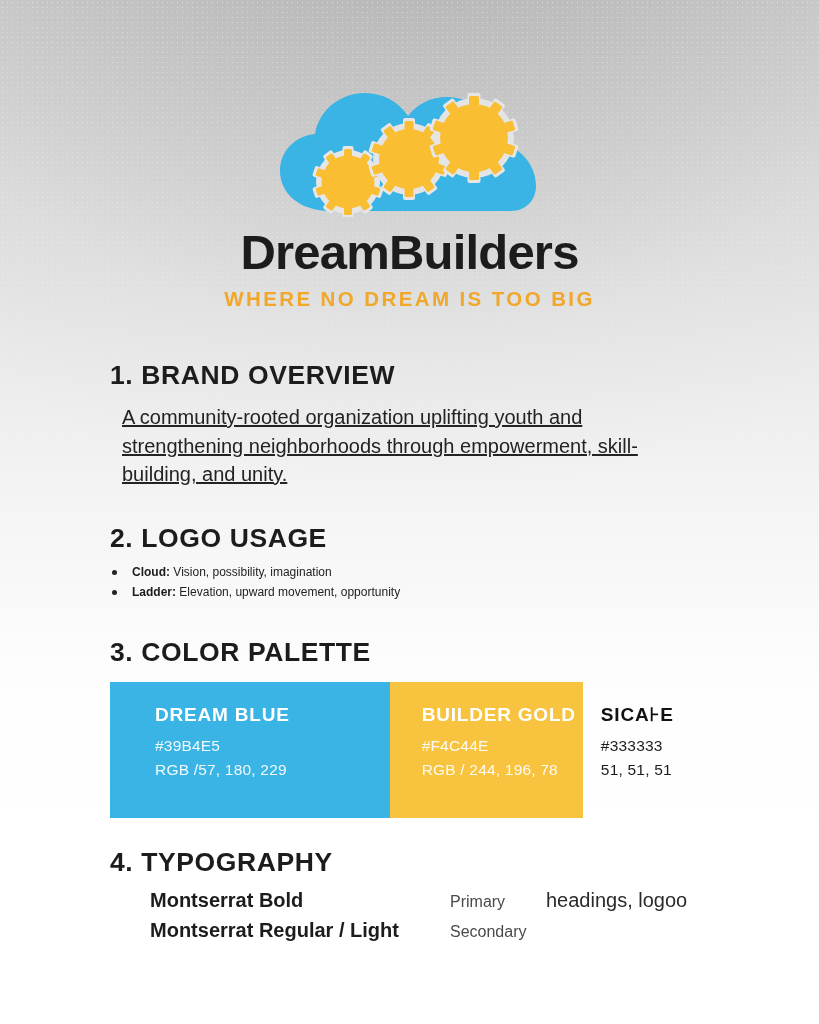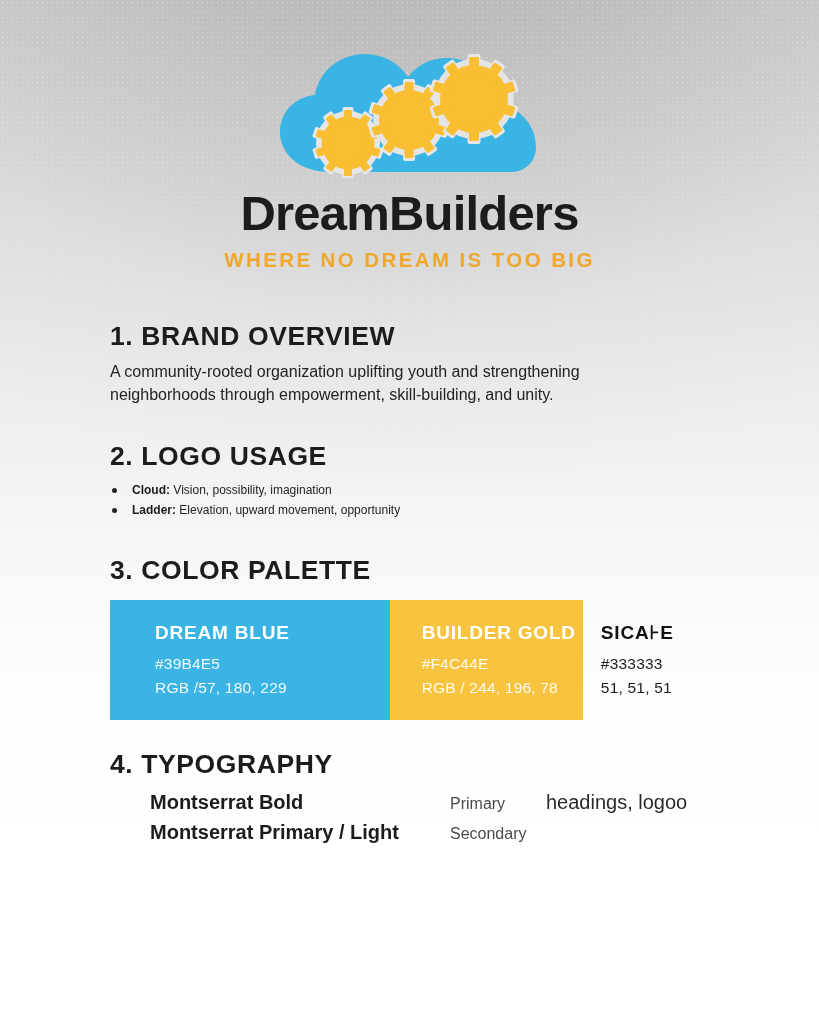--- a/index.html
+++ b/index.html
@@ -43,21 +43,21 @@
     opacity: 0.9;
   }
 
   #content {
     position: relative;
     z-index: 2;
   }
 
   
   .logo-block {
-    padding-top: 46px;
+    padding-top: 85px;
     text-align: center;
   }
   .logo-mark {
     display: block;
     margin: 0 auto;
     width: 274px;
     height: 132px;
   }
   .wordmark {
     margin: 10px 0 0 0;
@@ -87,25 +87,26 @@
   h2.sec-title {
     margin: 0 0 9px 0;
     font-size: 26.5px;
     font-weight: bold;
     letter-spacing: 0.6px;
     color: #1c1c1c;
     line-height: 1.15;
   }
 
   p.body-copy {
-    margin: 0;
-    font-size: 16px;
+    margin: 12px;
+    font-size: 20px;
     line-height: 1.43;
     color: #232323;
     max-width: 560px;
+    text-decoration: underline;
   }
 
   ul.usage-list {
     margin: 4px 0 0 0;
     padding: 0 0 0 22px;
     list-style: none;
   }
   ul.usage-list li {
     position: relative;
     font-size: 12px;
@@ -124,21 +125,21 @@
   ul.usage-list li .term {
     font-weight: bold;
     color: #1c1c1c;
   }
 
   
   .palette-row {
     display: flex;
     align-items: stretch;
     margin-top: 14px;
-    height: 120px;
+    height: 136px;
   }
   .swatch {
     box-sizing: border-box;
     padding: 22px 0 0 45px;
   }
   .swatch.blue  { width: 288px; }
   .swatch.gold  { width: 199px; }
   .swatch.slate {
     width: 130px;
     padding: 22px 0 0 18px;
@@ -362,21 +363,21 @@
     <div class="section sec-typography">
       <h2 class="sec-title">4. TYPOGRAPHY</h2>
 
       <div class="type-table">
         <div class="type-row">
           <div class="type-face">Montserrat Bold</div>
           <div class="type-role">Primary</div>
           <div class="type-use">headings, logoo</div>
         </div>
         <div class="type-row">
-          <div class="type-face">Montserrat Primary / Light</div>
+          <div class="type-face">Montserrat Regular / Light</div>
           <div class="type-role">Secondary</div>
           <div class="type-use"></div>
         </div>
       </div>
     </div>
 
   </div>
 </div>
 
 </body></html>

